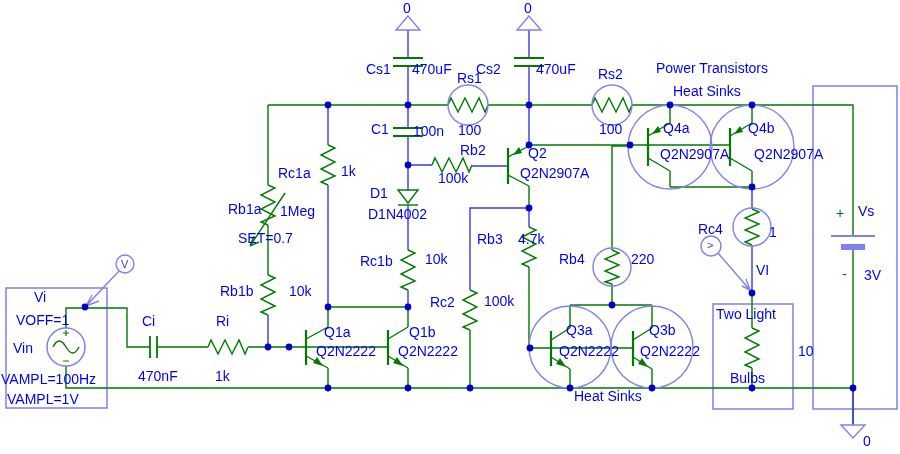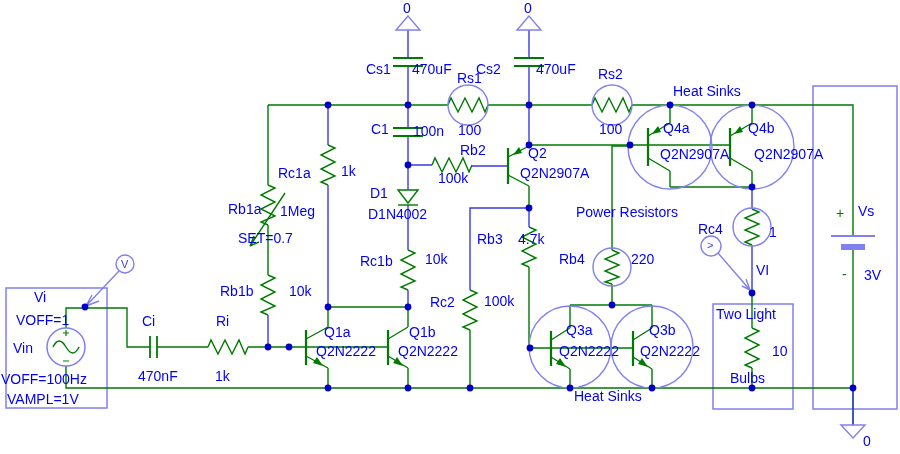--- a/index.html
+++ b/index.html
@@ -232,57 +232,57 @@
   <span class="lbl" style="left:220px;top:283px">Rb1b</span>
   <span class="lbl" style="left:289px;top:283px">10k</span>
   <span class="lbl" style="left:360px;top:253px">Rc1b</span>
   <span class="lbl" style="left:425px;top:251px">10k</span>
 
   <span class="lbl" style="left:477px;top:231px">Rb3</span>
   <span class="lbl" style="left:518px;top:231px">4.7k</span>
   <span class="lbl" style="left:430px;top:294px">Rc2</span>
   <span class="lbl" style="left:484px;top:293px">100k</span>
 
+  <span class="lbl" style="left:656px;top:60px">Power Transistors</span>
   <span class="lbl" style="left:673px;top:83px">Heat Sinks</span>
   <span class="lbl" style="left:663px;top:120px">Q4a</span>
   <span class="lbl" style="left:660px;top:146px">Q2N2907A</span>
   <span class="lbl" style="left:748px;top:120px">Q4b</span>
   <span class="lbl" style="left:754px;top:146px">Q2N2907A</span>
 
-  <span class="lbl" style="left:576px;top:204px">Power Resistors</span>
   <span class="lbl" style="left:559px;top:251px">Rb4</span>
   <span class="lbl" style="left:631px;top:251px">220</span>
   <span class="lbl" style="left:698px;top:221px">Rc4</span>
   <span class="lbl" style="left:769px;top:224px">1</span>
   <span class="lbl" style="left:756px;top:262px">VI</span>
 
   <span class="lbl green" style="left:836px;top:205px">+</span>
   <span class="lbl" style="left:858px;top:203px">Vs</span>
   <span class="lbl green" style="left:842px;top:266px">-</span>
   <span class="lbl" style="left:864px;top:267px">3V</span>
 
   <span class="lbl" style="left:716px;top:306px">Two Light</span>
-  <span class="lbl" style="left:772px;top:343px">10</span>
+  <span class="lbl" style="left:798px;top:343px">10</span>
   <span class="lbl" style="left:730px;top:370px">Bulbs</span>
   <span class="lbl" style="left:574px;top:388px">Heat Sinks</span>
 
   <span class="lbl" style="left:566px;top:322px">Q3a</span>
   <span class="lbl" style="left:559px;top:343px">Q2N2222</span>
   <span class="lbl" style="left:649px;top:322px">Q3b</span>
   <span class="lbl" style="left:640px;top:343px">Q2N2222</span>
 
   <span class="lbl" style="left:324px;top:324px">Q1a</span>
   <span class="lbl" style="left:316px;top:343px">Q2N2222</span>
   <span class="lbl" style="left:409px;top:324px">Q1b</span>
   <span class="lbl" style="left:398px;top:343px">Q2N2222</span>
 
   <span class="lbl" style="left:34px;top:289px">Vi</span>
   <span class="lbl" style="left:16px;top:312px">VOFF=1</span>
   <span class="lbl" style="left:13px;top:340px">Vin</span>
-  <span class="lbl" style="left:1px;top:371px">VOFF=100Hz</span>
+  <span class="lbl" style="left:1px;top:371px">VAMPL=100Hz</span>
   <span class="lbl" style="left:7px;top:391px">VAMPL=1V</span>
 
   <span class="lbl" style="left:142px;top:313px">Ci</span>
   <span class="lbl" style="left:138px;top:368px">470nF</span>
   <span class="lbl" style="left:216px;top:313px">Ri</span>
   <span class="lbl" style="left:215px;top:368px">1k</span>
 
   <span class="lbl probe" style="left:121px;top:258px">V</span>
   <span class="lbl probe green" style="left:707px;top:239px">&gt;</span>
 </div>

